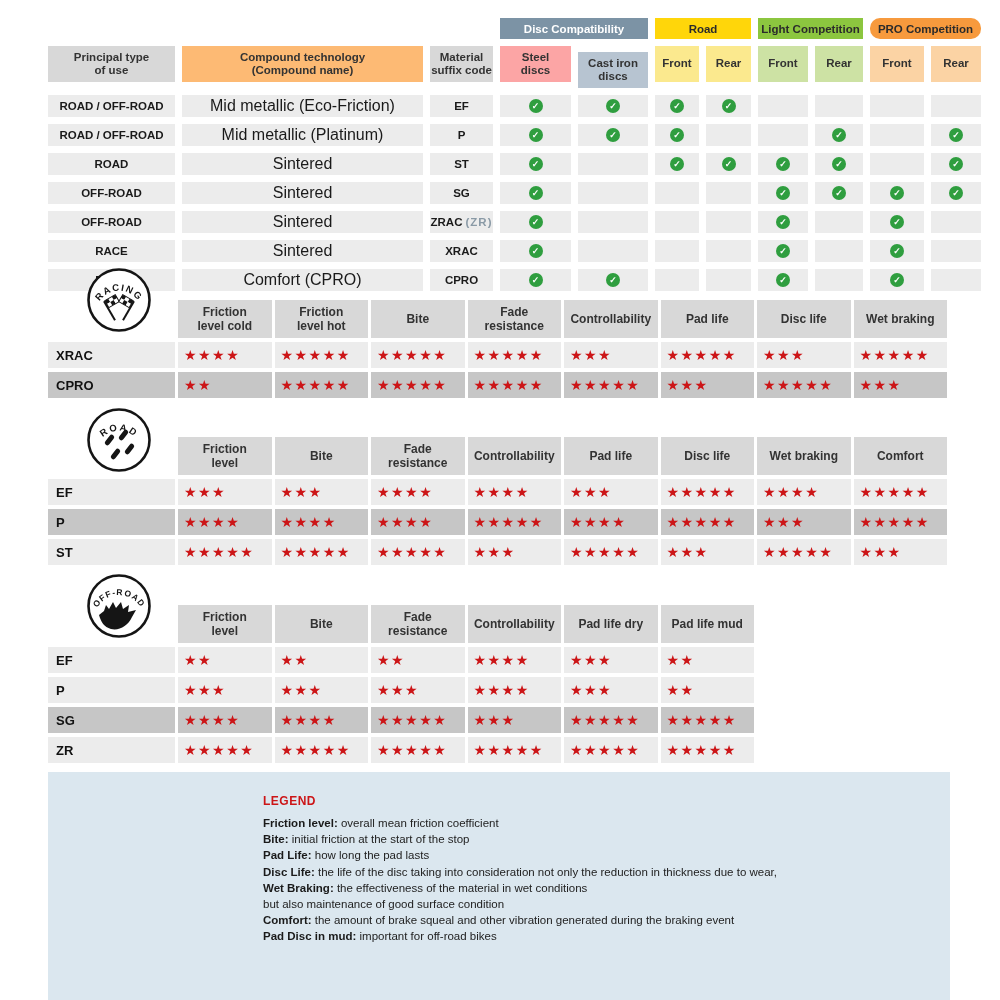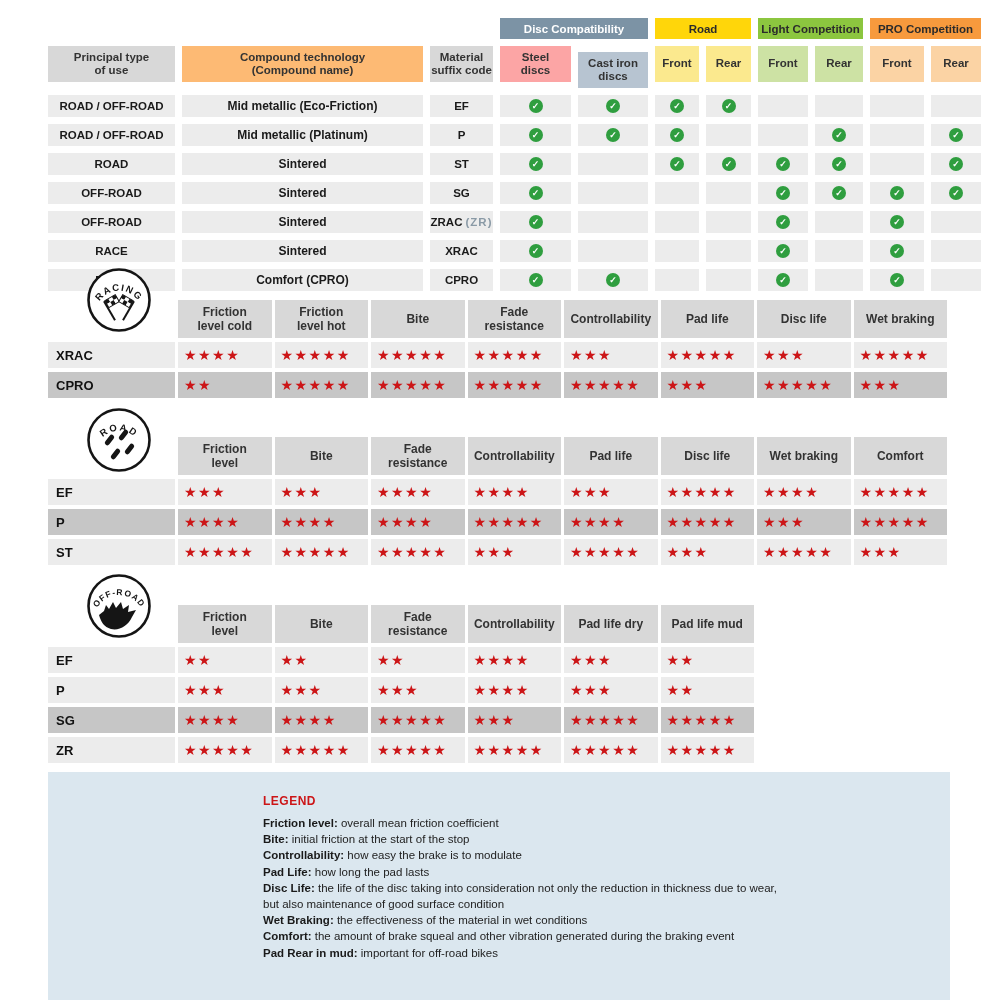--- a/index.html
+++ b/index.html
@@ -17,21 +17,21 @@
   }
   .span2 { grid-column: span 2; }
   .span3 { grid-column: span 3; }
   .corner { height: 21px; background: transparent; }
   .group  { height: 21px; font-weight: bold; font-size: 11.5px; }
   .sub    { height: 36px; font-weight: bold; font-size: 11.5px; color: #333333;
             white-space: pre-line; line-height: 1.15; }
   .datacell { height: 22px; background: #ececec; font-size: 11.5px; color: #1a1a1a; }
   .use  { font-weight: bold; }
   .code { font-weight: bold; }
-  .tech { font-weight: bold; font-size: 12px; }
+  .tech { font-weight: normal; font-size: 16px; }
   .code-note { color: #8a9aa6; font-weight: bold; margin-left: 3px; letter-spacing: 1px; }
   .check { width: 14px; height: 14px; border-radius: 50%; background: #2f9e3f;
            color: #ffffff; font-size: 9px; font-weight: bold;
            display: flex; align-items: center; justify-content: center; }
 
   
   .rating-section { position: absolute; left: 48px; }
   #section-racing  { top: 300px; }
   #section-road    { top: 437px; }
   #section-offroad { top: 605px; }
@@ -63,21 +63,21 @@
 </style>
 </head>
 <body>
 
 <section>
   <div id="compat-grid">
       <div class="cell corner span3"></div>
       <div class="cell group span2" style="background: rgb(124, 147, 165); color: rgb(255, 255, 255);">Disc Compatibility</div>
       <div class="cell group span2" style="background: rgb(255, 214, 10); color: rgb(43, 43, 43);">Road</div>
       <div class="cell group span2" style="background: rgb(140, 198, 63); color: rgb(43, 43, 43);">Light Competition</div>
-      <div class="cell group span2" style="background: rgb(247, 154, 61); color: rgb(43, 43, 43);">PRO Competition</div>
+      <div class="cell group span2" style="background: rgb(247, 154, 61); color: rgb(43, 43, 43); border-radius: 10px;">PRO Competition</div>
       <div class="cell sub" style="background: rgb(216, 216, 216);">Principal type
 of use</div>
       <div class="cell sub" style="background: #fdba74;">Compound technology
 (Compound name)</div>
       <div class="cell sub" style="background: rgb(216, 216, 216); text-align: center;">Material
 suffix code</div>
       <div class="cell sub" style="background: #fca5a5;">Steel
 discs</div>
       <div class="cell sub" style="background: rgb(183, 196, 209); margin-top: 6px;">Cast iron
 discs</div>
@@ -400,22 +400,21 @@
       <div class="cell rstars">★★★★★</div>
     </div>
 </section>
 
 <section id="legend">
   <div class="legend-content">
     <div class="legend-title">LEGEND</div>
     <div id="legend-items">
         <div class="legend-line"><b>Friction level:</b> overall mean friction coefficient</div>
         <div class="legend-line"><b>Bite:</b> initial friction at the start of the stop</div>
-        <div class="legend-line"><b>Controllability:</b> how easy the brake is to modulate</div>
         <div class="legend-line"><b>Pad Life:</b> how long the pad lasts</div>
         <div class="legend-line"><b>Disc Life:</b> the life of the disc taking into consideration not only the reduction in thickness due to wear,</div>
+        <div class="legend-line"><b>Wet Braking:</b> the effectiveness of the material in wet conditions</div>
         <div class="legend-line">but also maintenance of good surface condition</div>
-        <div class="legend-line"><b>Wet Braking:</b> the effectiveness of the material in wet conditions</div>
         <div class="legend-line"><b>Comfort:</b> the amount of brake squeal and other vibration generated during the braking event</div>
-        <div class="legend-line"><b>Pad Rear in mud:</b> important for off-road bikes</div>
+        <div class="legend-line"><b>Pad Disc in mud:</b> important for off-road bikes</div>
       </div>
   </div>
 </section>
 
 </body></html>

